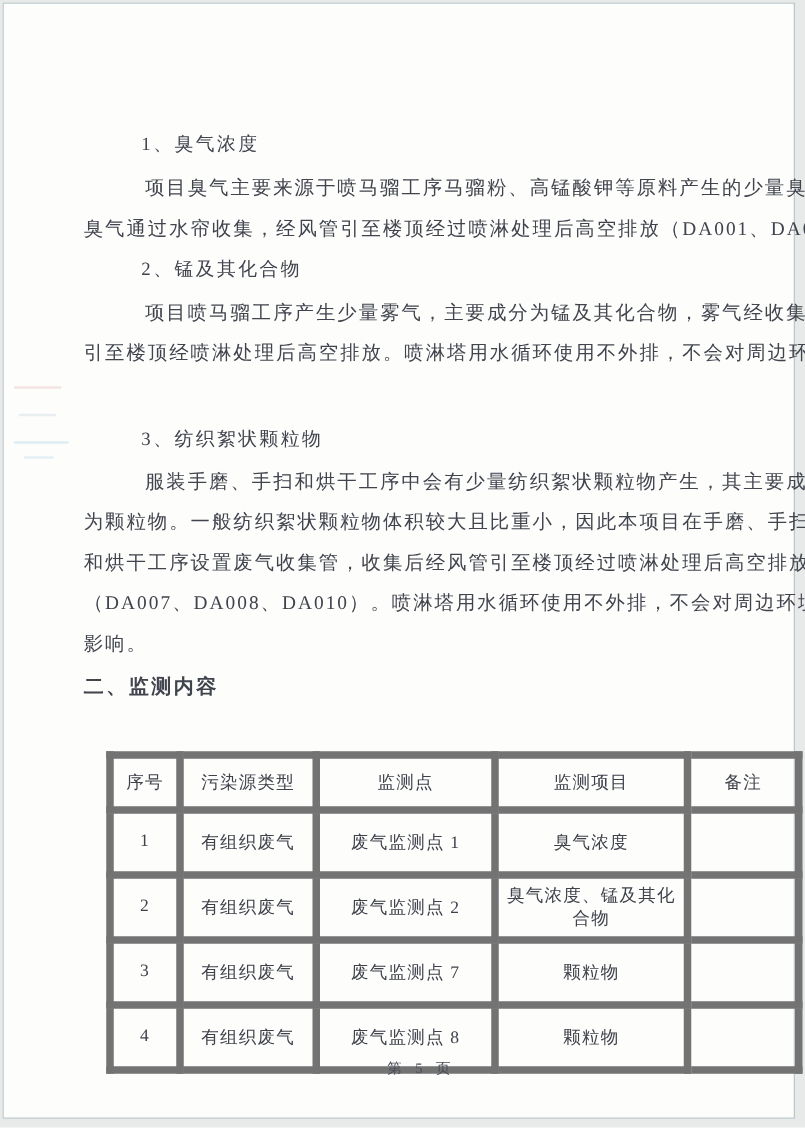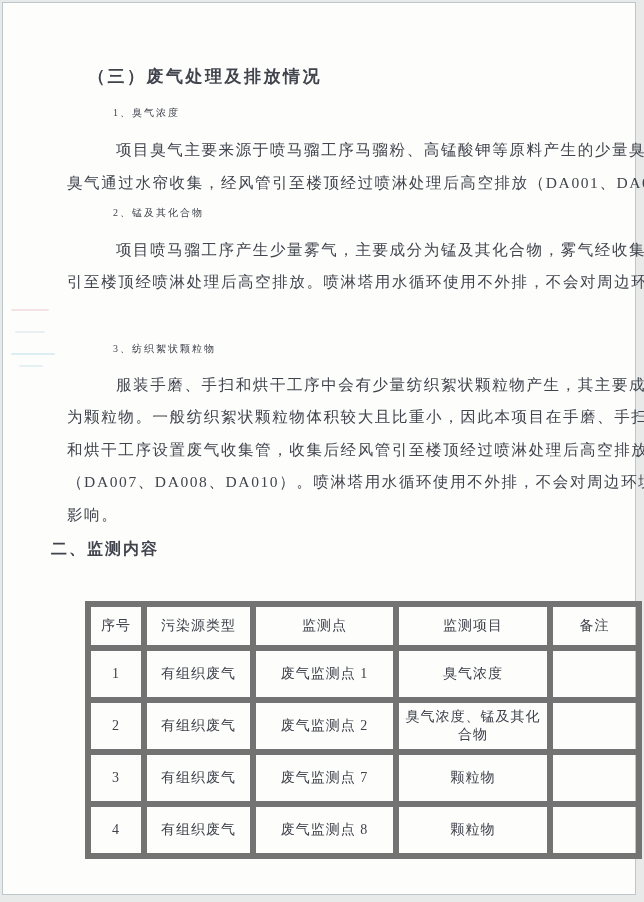--- a/index.html
+++ b/index.html
@@ -17,21 +17,21 @@
     box-sizing:border-box;
   }
   .line { position:absolute; white-space:nowrap; color:#41444d; }
   .h-main {
     left:85px; font-size:17px; font-weight:bold; letter-spacing:2.5px;
   }
   .h-sub {
     font-size:16px; font-weight:bold; letter-spacing:2px;
   }
   .item-head {
-    left:110px; font-size:10px; letter-spacing:2px;
+    left:110px; font-size:15px; letter-spacing:2px;
   }
   .body-indent { left:113px; font-size:15.5px; letter-spacing:1.6px; }
   .body-flush  { left:64px;  font-size:15.5px; letter-spacing:1.6px; }
   .mon-table {
     position:absolute; left:82px; top:598px;
     width:521px; border-collapse:collapse; table-layout:fixed;
     color:#3f424b;
   }
   .mon-table td, .mon-table th {
     border:6px solid #737373;
@@ -60,38 +60,37 @@
 </head>
 <body>
 
 <div class="page">
 
   <div class="artifact a1"></div>
   <div class="artifact a2"></div>
   <div class="artifact a3"></div>
   <div class="artifact a4"></div>
 
-  <div class="line h-main" style="top:62px">（三）废气处理及排放情况</div>
 
   <div class="line item-head" style="top:103px">1、臭气浓度</div>
   <div class="line body-indent" style="top:137px">项目臭气主要来源于喷马骝工序马骝粉、高锰酸钾等原料产生的少量臭气，</div>
   <div class="line body-flush" style="top:170px">臭气通过水帘收集，经风管引至楼顶经过喷淋处理后高空排放（DA001、DA002）。</div>
 
   <div class="line item-head" style="top:203px">2、锰及其化合物</div>
   <div class="line body-indent" style="top:237px">项目喷马骝工序产生少量雾气，主要成分为锰及其化合物，雾气经收集后</div>
   <div class="line body-flush" style="top:269px">引至楼顶经喷淋处理后高空排放。喷淋塔用水循环使用不外排，不会对周边环</div>
 
   <div class="line item-head" style="top:339px">3、纺织絮状颗粒物</div>
   <div class="line body-indent" style="top:372px">服装手磨、手扫和烘干工序中会有少量纺织絮状颗粒物产生，其主要成分</div>
   <div class="line body-flush" style="top:404px">为颗粒物。一般纺织絮状颗粒物体积较大且比重小，因此本项目在手磨、手扫</div>
   <div class="line body-flush" style="top:437px">和烘干工序设置废气收集管，收集后经风管引至楼顶经过喷淋处理后高空排放</div>
   <div class="line body-flush" style="top:469px">（DA007、DA008、DA010）。喷淋塔用水循环使用不外排，不会对周边环境造成</div>
   <div class="line body-flush" style="top:502px">影响。</div>
 
-  <div class="line h-sub" style="top:536px; left:48px">二、监测内容</div>
+  <div class="line h-sub" style="top:536px; left:64px">二、监测内容</div>
 
   <table class="mon-table">
     <thead>
       <tr>
         <th class="col-no">序号</th>
         <th class="col-src">污染源类型</th>
         <th class="col-pt">监测点</th>
         <th class="col-item">监测项目</th>
         <th class="col-note">备注</th>
       </tr>
@@ -121,13 +120,14 @@
       <tr>
         <td>4</td>
         <td>有组织废气</td>
         <td>废气监测点 8</td>
         <td>颗粒物</td>
         <td></td>
       </tr>
     </tbody>
   </table>
 
+  <div class="footer">第 5 页</div>
 </div>
 
 </body></html>

